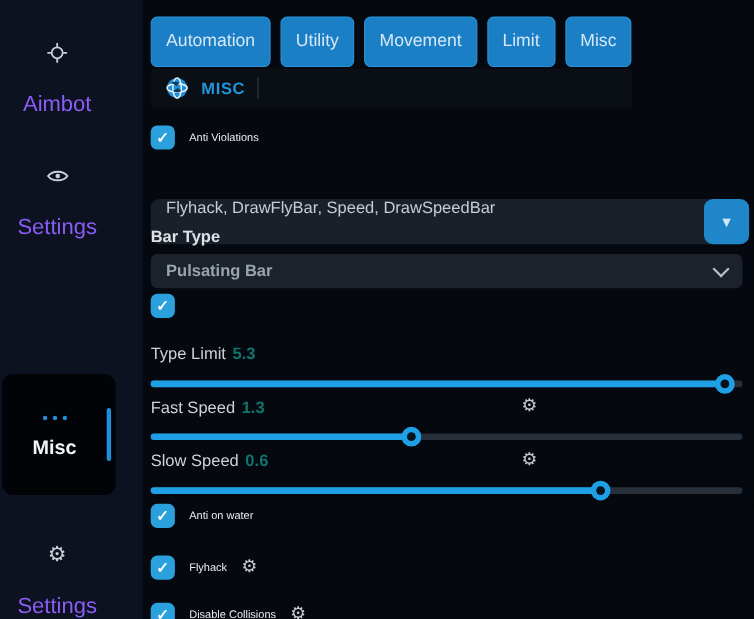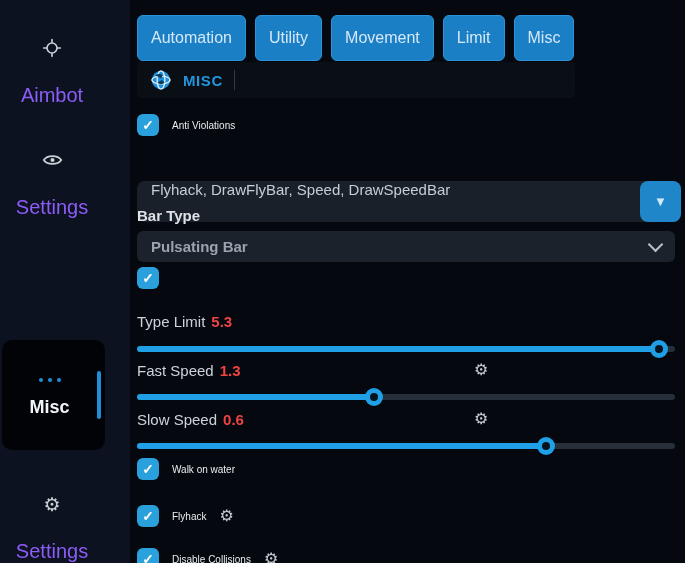--- a/index.html
+++ b/index.html
@@ -49,21 +49,21 @@
   .field-lbl{position:absolute;left:7px;font-size:15px;color:#dde2e7;}
 
   .select{position:absolute;left:7px;top:231px;width:538px;height:31px;background:#1b222c;
           border-radius:6px;display:flex;align-items:center;justify-content:space-between;
           padding:0 14px;box-sizing:border-box;cursor:pointer;}
   .select .val{font-size:15px;color:#9aa4ae;font-weight:bold;}
   .chev{width:9px;height:9px;border-right:2px solid #b9c0c7;border-bottom:2px solid #b9c0c7;
         transform:rotate(45deg);margin-top:-4px;}
 
   .sl-label{position:absolute;left:7px;font-size:15px;color:#ccd3da;height:18px;}
-  .sl-label b{color:#ef4444;margin-left:6px;}
+  .sl-label b{color:#0f766e;margin-left:6px;}
   .sl-gear{position:absolute;left:337px;top:0;}
   .slider{position:absolute;left:7px;width:538px;height:18px;cursor:pointer;}
   .track{position:absolute;top:6px;left:0;right:0;height:6px;background:#272f3a;border-radius:3px;}
   .fill{position:absolute;top:6px;left:0;height:6px;background:#1fa0e6;border-radius:3px;}
   .thumb{position:absolute;top:0;width:18px;height:18px;border-radius:50%;background:#1fa0e6;
          transform:translateX(-50%);}
   .thumb::after{content:'';position:absolute;inset:5px;background:#04131d;border-radius:50%;}
 
   svg{display:block;}
 </style>
@@ -190,21 +190,21 @@
     <div class="slider" style="top:437px;">
       <span class="track"></span>
       <span class="fill" style="width: 76%;"></span>
       <span class="thumb" style="left: 76%;"></span>
     </div>
 
     <div class="chk-row" style="top:458px;">
       <span class="chk">
           <span style="visibility: visible;">✓</span>
         </span>
-      <span class="chk-lbl">Walk on water</span>
+      <span class="chk-lbl">Anti on water</span>
     </div>
 
     <div class="chk-row" style="top:505px;">
       <span class="chk">
           <span style="visibility: visible;">✓</span>
         </span>
       <span class="chk-lbl">Flyhack</span>
       <span class="gear">⚙</span>
     </div>
 

